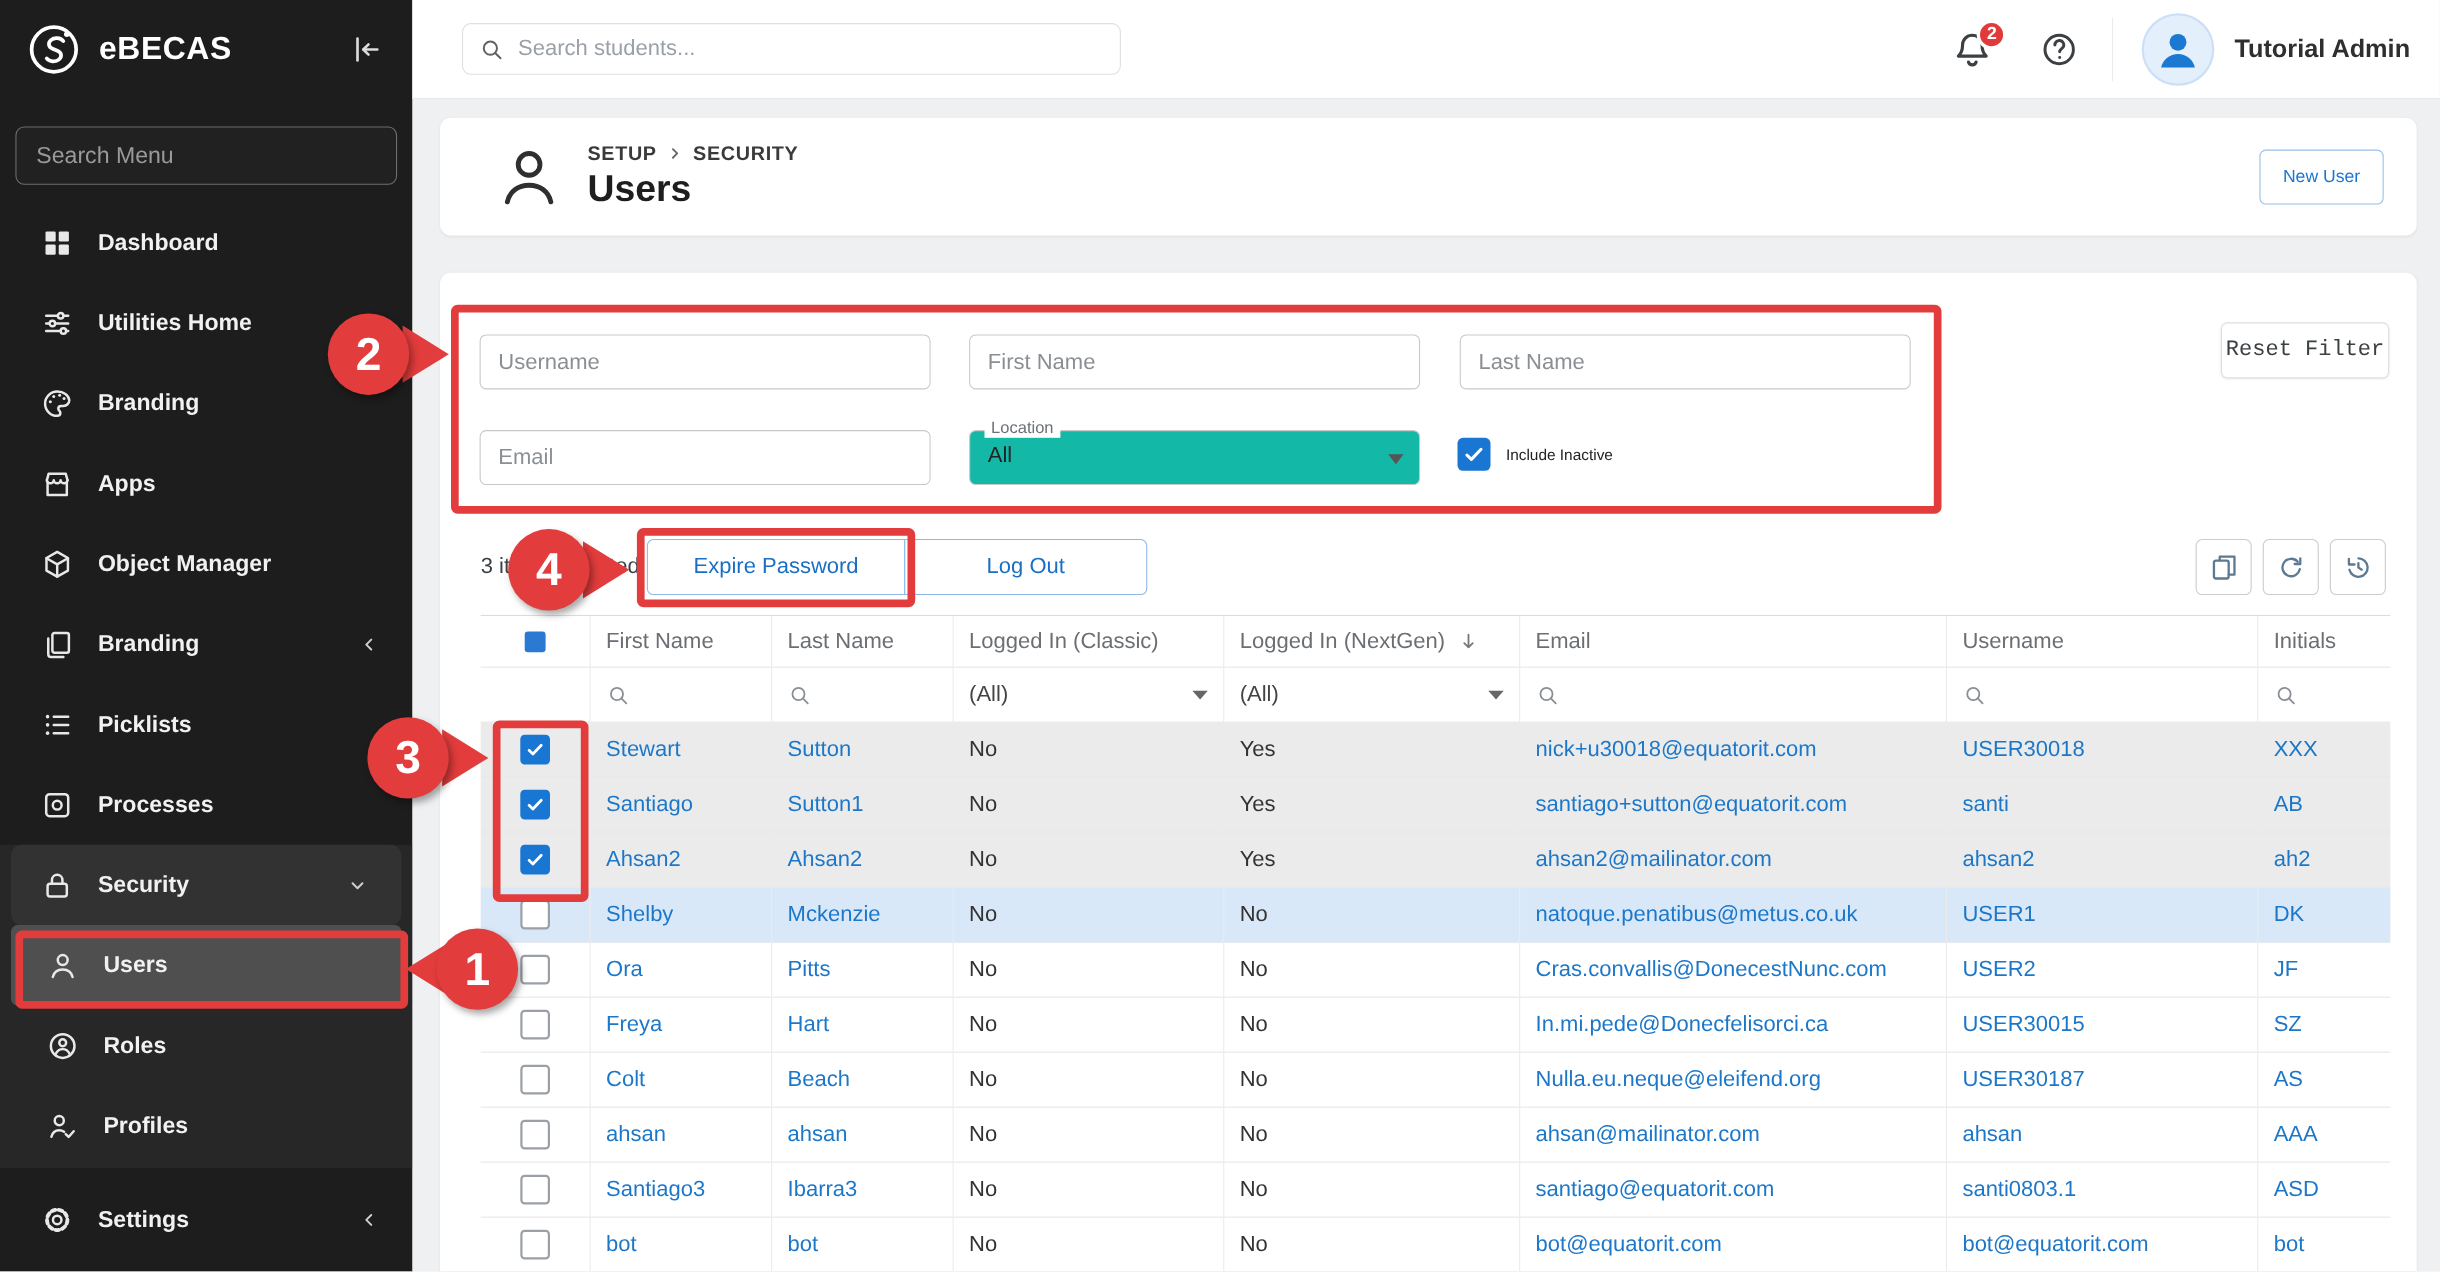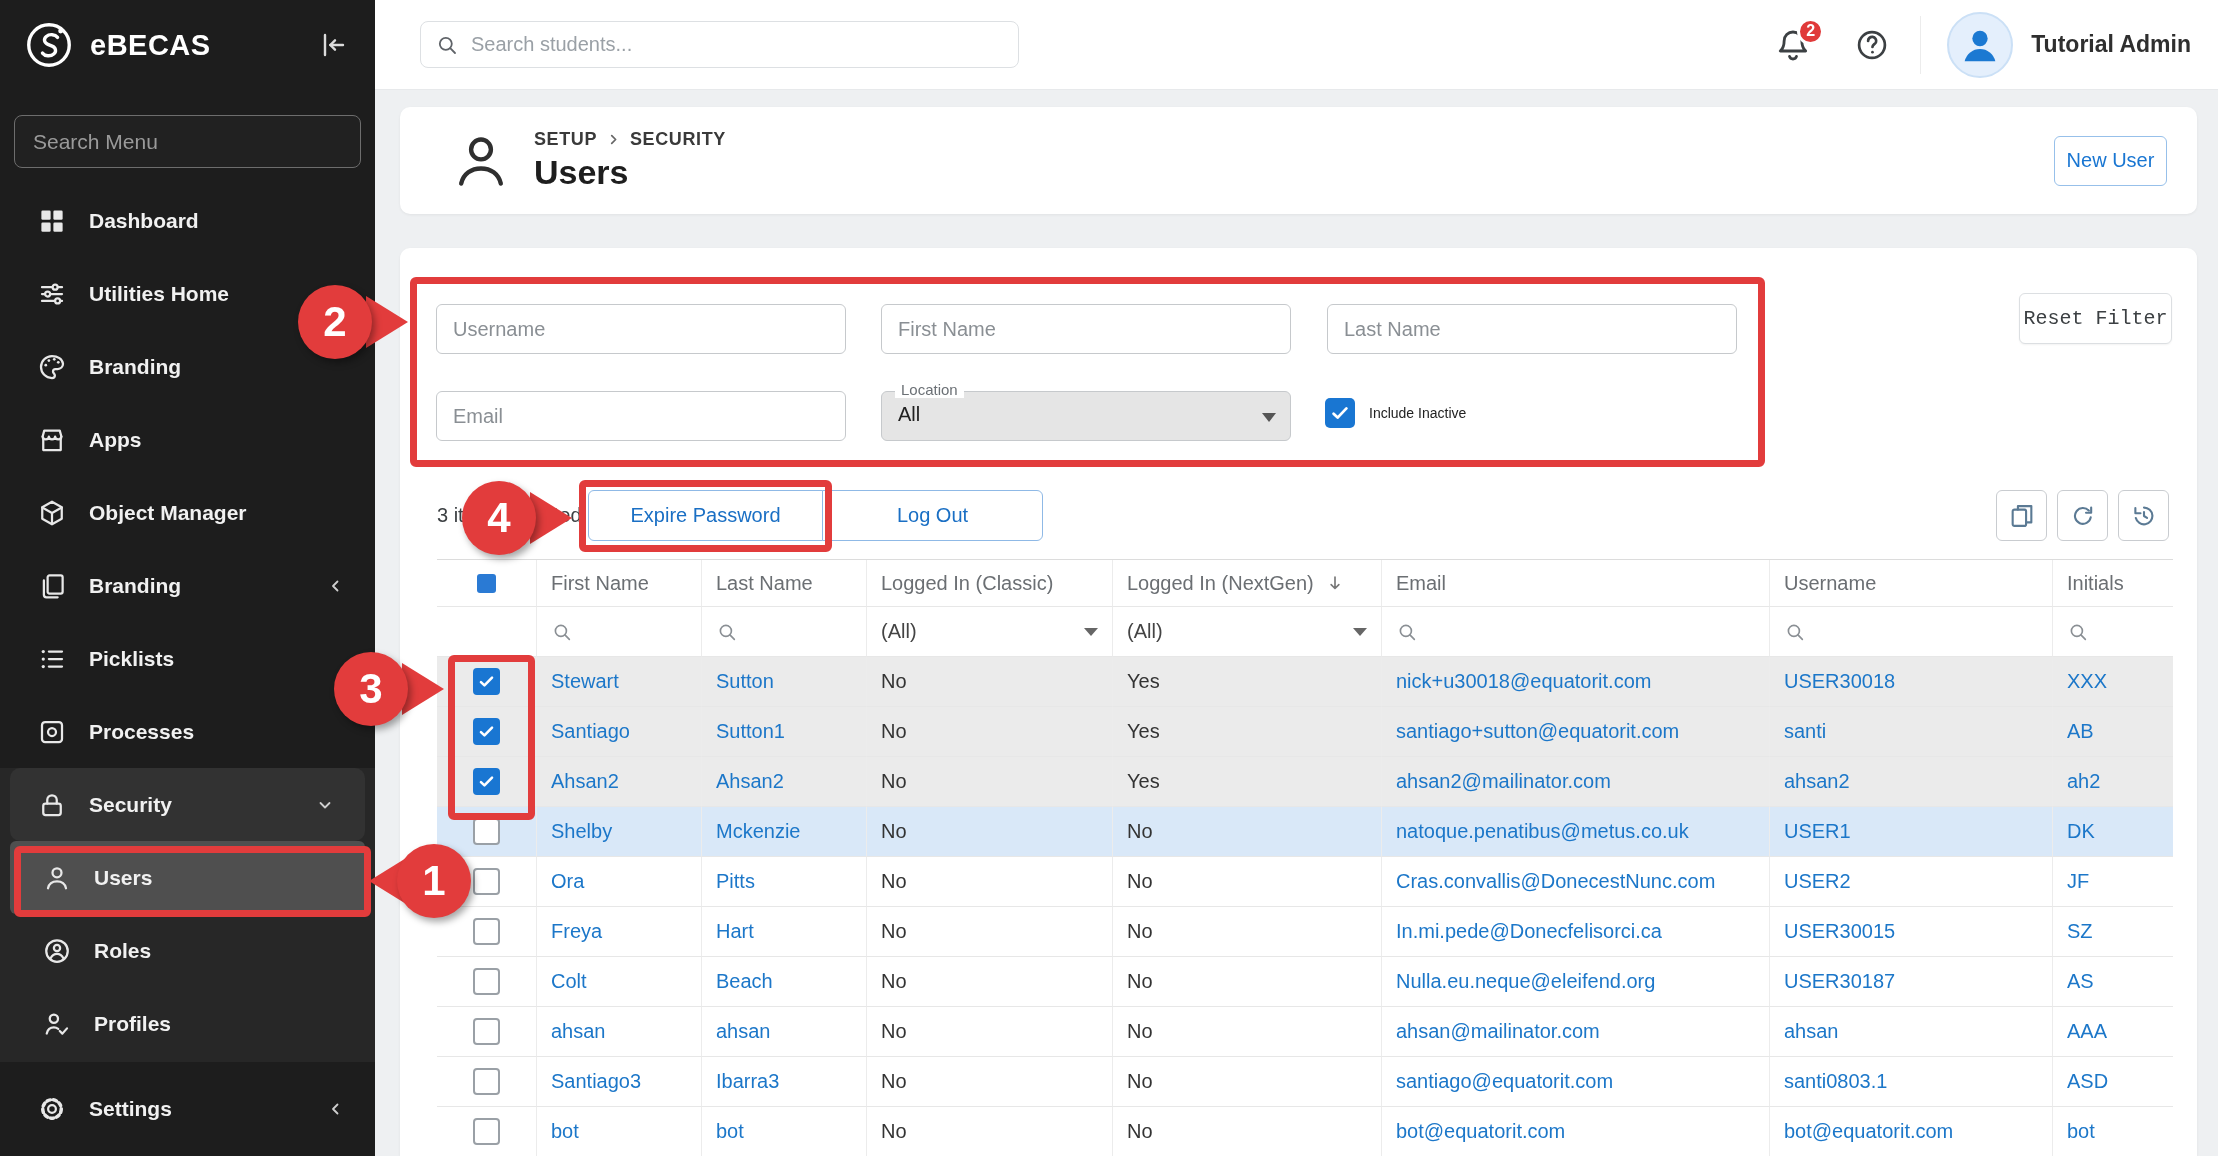--- a/index.html
+++ b/index.html
@@ -55,32 +55,32 @@
   .tb-name { font-size:23px; font-weight:600; color:#2f2f2f; margin-left:18px; white-space:nowrap; }
 
   .page-header { margin:17px 21px 0 25px; height:107px; background:#fff; border-radius:10px; box-shadow:0 1px 3px rgba(0,0,0,.06); display:flex; align-items:center; padding:0 30px 0 48px; flex:0 0 auto; }
   .ph-person { width:66px; height:66px; color:#2f2f2f; flex:0 0 auto; }
   .ph-person svg { width:66px; height:66px; stroke-width:1.6; }
   .ph-text { margin-left:20px; display:flex; flex-direction:column; }
   .breadcrumb { display:flex; align-items:center; font-size:18px; font-weight:600; letter-spacing:.6px; color:#3a3a3a; }
   .breadcrumb .bchev { width:17px; height:17px; margin:0 8px; color:#666; }
   .breadcrumb .bchev svg { width:17px; height:17px; stroke-width:2.4; }
   .ph-title { font-size:34px; font-weight:bold; color:#1e1e1e; margin-top:3px; }
-  .btn-new-user { margin-left:auto; width:113px; height:50px; background:#fff; border:1px solid #97c0ea; border-radius:6px; color:#1976d2; font-size:20px; font-family:inherit; cursor:pointer; }
+  .btn-new-user { margin-left:auto; width:113px; height:50px; background:#fff; border:1px solid #97c0ea; border-radius:6px; color:#1976d2; font-size:16px; font-family:inherit; cursor:pointer; }
 
   .content-card { margin:34px 21px 0 25px; background:#fff; border-radius:10px 10px 0 0; box-shadow:0 1px 3px rgba(0,0,0,.06); flex:1 1 auto; position:relative; overflow:hidden; }
 
   
   .f-input { position:absolute; width:410px; height:50px; border:1px solid #c6c9cc; border-radius:6px; background:#fff; font-size:20px; color:#222; padding:0 16px; outline:none; font-family:inherit; }
   .f-input::placeholder { color:#8a8f94; }
   #f-username { left:36px; top:56px; }
   #f-firstname { left:481px; top:56px; }
   #f-lastname { left:927px; top:56px; }
   #f-email { left:36px; top:143px; }
-  .f-select { position:absolute; left:481px; top:143px; width:410px; height:50px; border:1px solid #c6c9cc; border-radius:6px; background:#e5e5e5; cursor:pointer; }
+  .f-select { position:absolute; left:481px; top:143px; width:410px; height:50px; border:1px solid #c6c9cc; border-radius:6px; background:#14b8a6; cursor:pointer; }
   .f-select .fs-label { position:absolute; top:-11px; left:13px; background:#fff; padding:0 6px; font-size:15px; color:#6b7075; }
   .f-select .fs-value { position:absolute; left:16px; top:11px; font-size:20px; color:#222; }
   .f-select .fs-caret { position:absolute; right:14px; top:21px; width:0; height:0; border-left:7px solid transparent; border-right:7px solid transparent; border-top:9px solid #555; }
   .f-check { position:absolute; left:925px; top:150px; display:flex; align-items:center; cursor:pointer; }
   .f-check .cbx-big { width:30px; height:30px; border-radius:5px; background:#1976d2; display:flex; align-items:center; justify-content:center; color:#fff; }
   .f-check .cbx-big svg { width:22px; height:22px; stroke-width:3; }
   .f-check .fc-label { font-size:14px; color:#222; margin-left:14px; }
   .btn-reset { position:absolute; left:1619px; top:45px; width:153px; height:51px; background:#fff; border:1px solid #dcdfe2; border-radius:6px; box-shadow:0 1px 2px rgba(0,0,0,.05); color:#3c4043; font-size:20px; font-family:Liberation Mono, monospace; cursor:pointer; }
 
   

